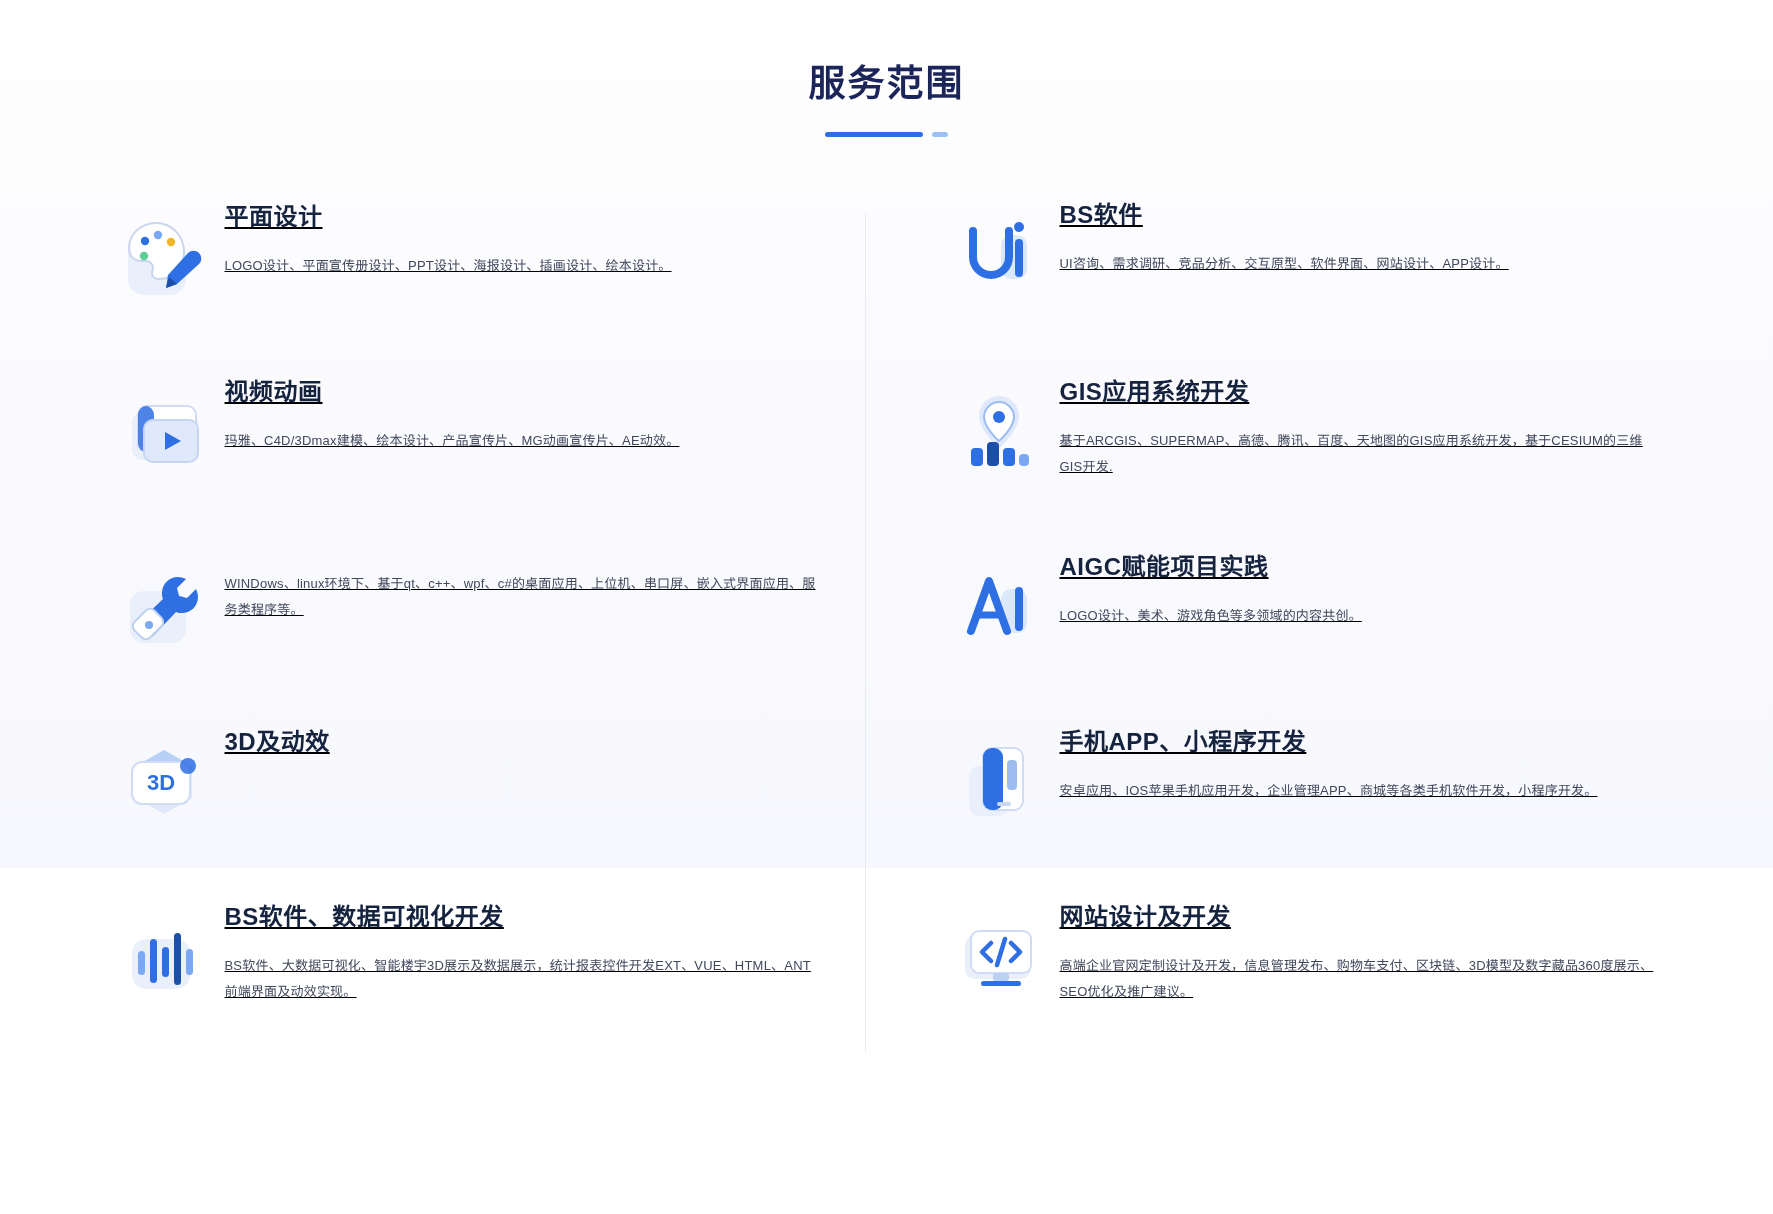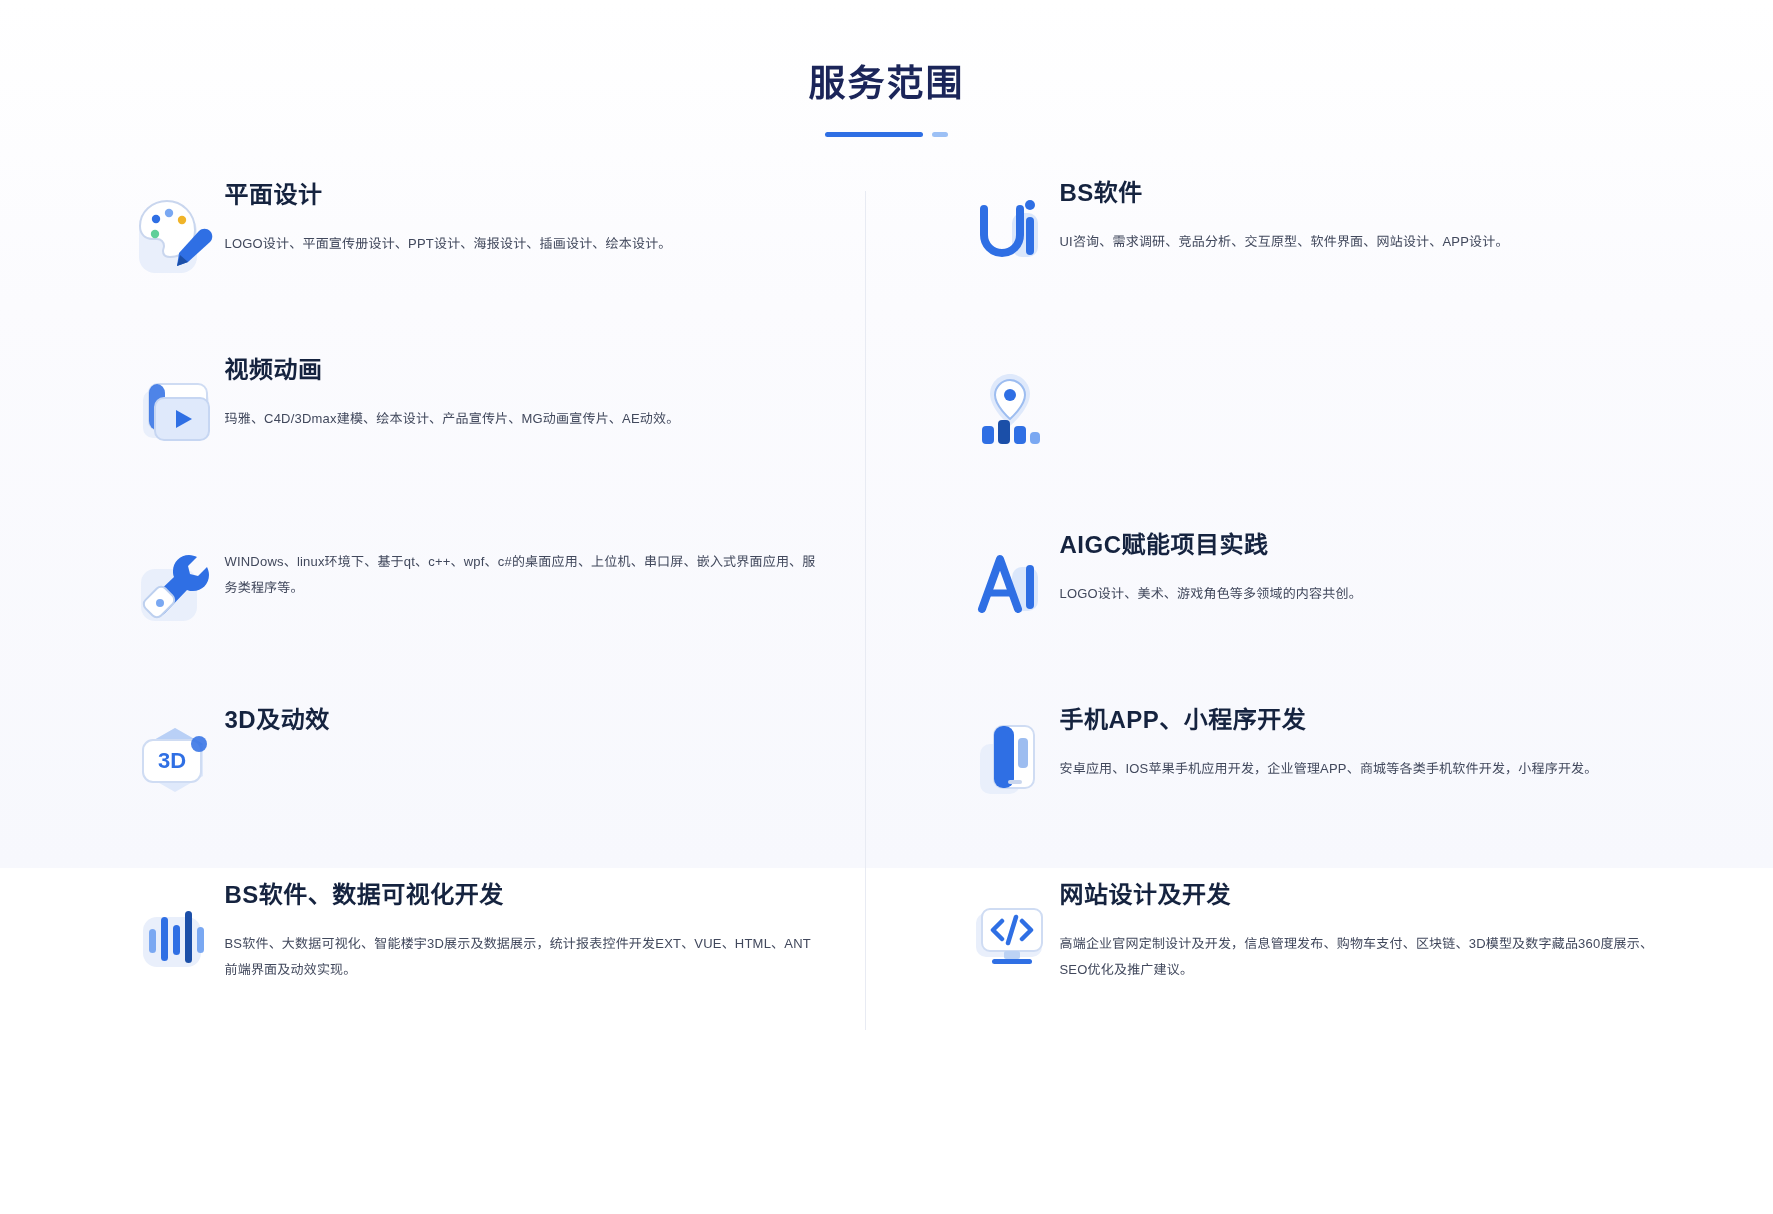--- a/index.html
+++ b/index.html
@@ -52,25 +52,26 @@
   .header-underline .bar-short {
     width: 16px;
     height: 5px;
     background: #9cc0f5;
     border-radius: 3px;
   }
 
   
   .grid {
     position: relative;
-    margin: 36px auto 0 auto;
+    margin: 58px auto 0 auto;
     width: 1560px;
     display: grid;
     grid-template-columns: 1fr 1fr;
     column-gap: 110px;
+    text-decoration: underline;
   }
   .divider {
     position: absolute;
     left: 50%;
     top: 18px;
     bottom: 18px;
     width: 1px;
     background: #e8ebf3;
     transform: translateX(-22px);
   }
@@ -86,21 +87,21 @@
     display: flex;
     align-items: flex-start;
     padding-top: 6px;
     box-sizing: border-box;
   }
   .item-icon {
     flex: 0 0 118px;
     height: 96px;
     display: flex;
     align-items: center;
-    justify-content: flex-end;
+    justify-content: center;
     margin-top: 10px;
   }
   .item-body {
     flex: 1 1 auto;
     padding-right: 8px;
   }
   .item-title {
     font-size: 24px;
     font-weight: bold;
     color: #15233f;
@@ -264,20 +265,24 @@
               <path d="M46 10c-11 0-20 9-20 20 0 15 20 32 20 32s20-17 20-32c0-11-9-20-20-20z" fill="#dfe9fb"></path>
               <path d="M46 16c-8 0-15 7-15 15 0 11 15 24 15 24s15-13 15-24c0-8-7-15-15-15z" fill="#ffffff" stroke="#9dbdf0" stroke-width="2"></path>
               <circle cx="46" cy="31" r="6" fill="#2f6fe4"></circle>
               <rect x="18" y="62" width="12" height="18" rx="4" fill="#2f6fe4"></rect>
               <rect x="34" y="56" width="12" height="24" rx="4" fill="#1b4fa8"></rect>
               <rect x="50" y="62" width="12" height="18" rx="4" fill="#2f6fe4"></rect>
               <rect x="66" y="68" width="10" height="12" rx="4" fill="#7aa8f2"></rect>
             </svg>
           </div>
         </div>
+        <div class="item-body">
+          <div class="item-title">GIS应用系统开发</div>
+          <div class="item-desc">基于ARCGIS、SUPERMAP、高德、腾讯、百度、天地图的GIS应用系统开发，基于CESIUM的三维GIS开发.</div>
+        </div>
       </div>
 
       <div class="item">
         <div class="item-icon">
           <div class="icon-wrap">
             <svg width="96" height="96" viewBox="0 0 96 96">
               <rect x="48" y="28" width="26" height="44" rx="10" fill="#dbe7fb"></rect>
               <path d="M18 70L36 20l18 50" fill="none" stroke="#2f6fe4" stroke-width="8" stroke-linecap="round" stroke-linejoin="round"></path>
               <path d="M26 54h20" stroke="#2f6fe4" stroke-width="7" stroke-linecap="round"></path>
               <rect x="62" y="26" width="8" height="44" rx="4" fill="#2f6fe4"></rect>

